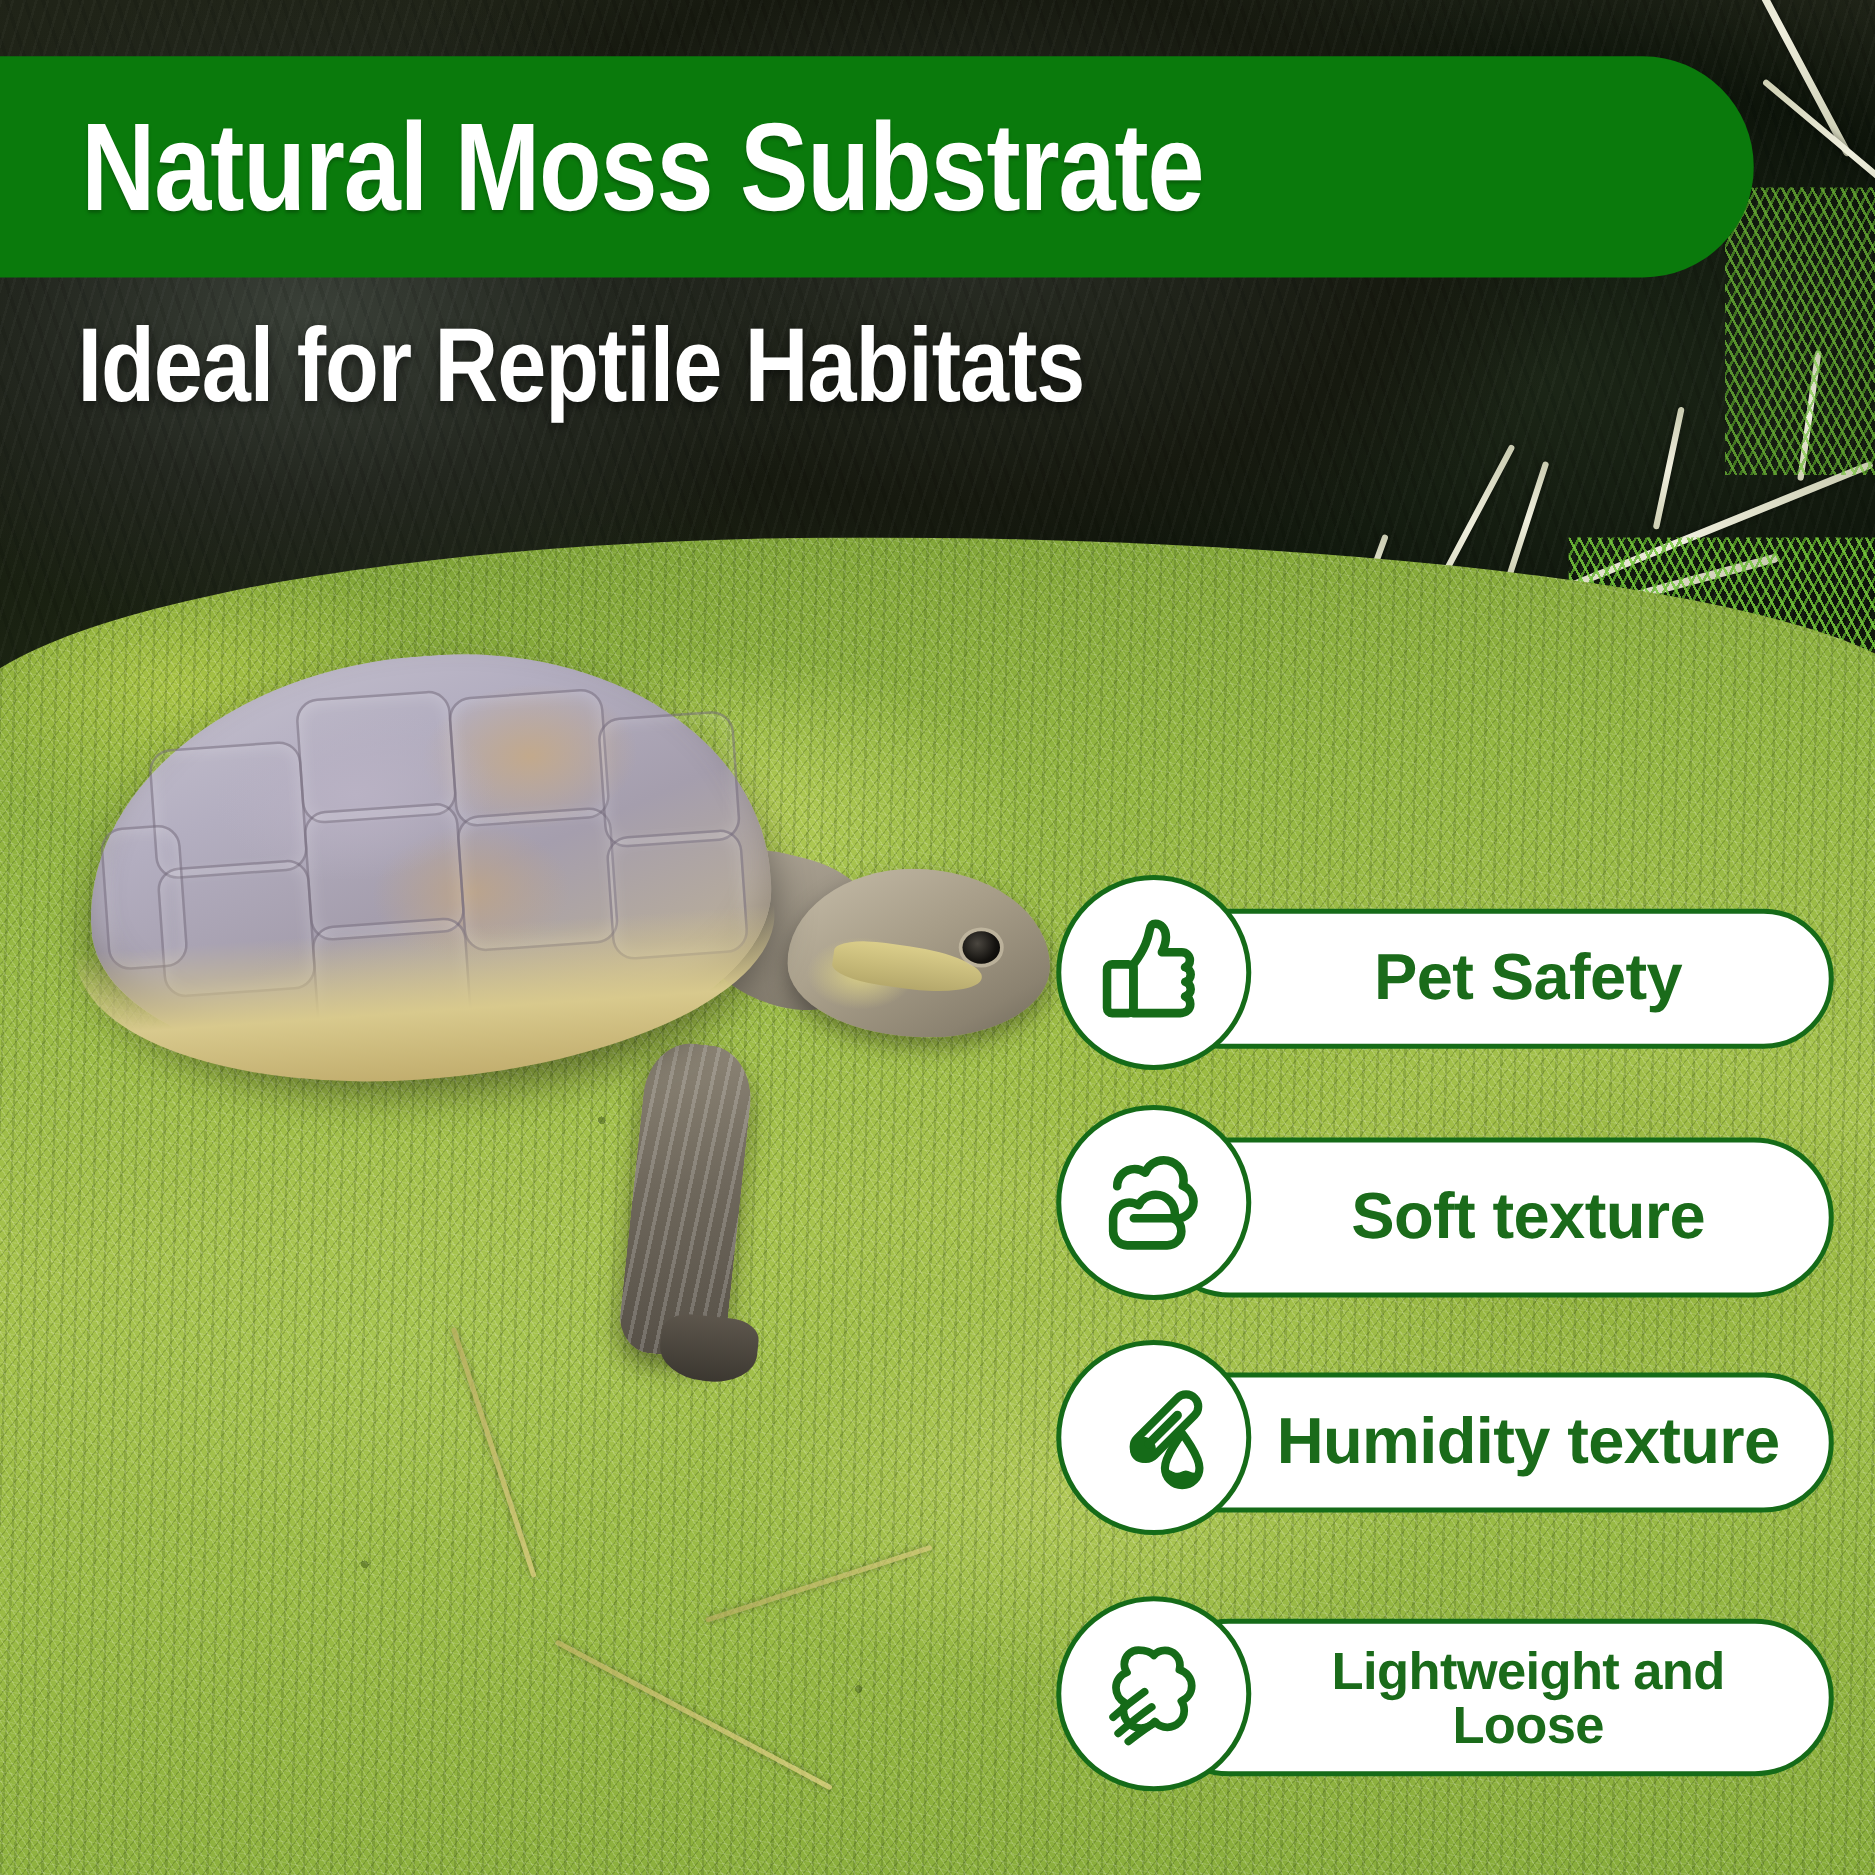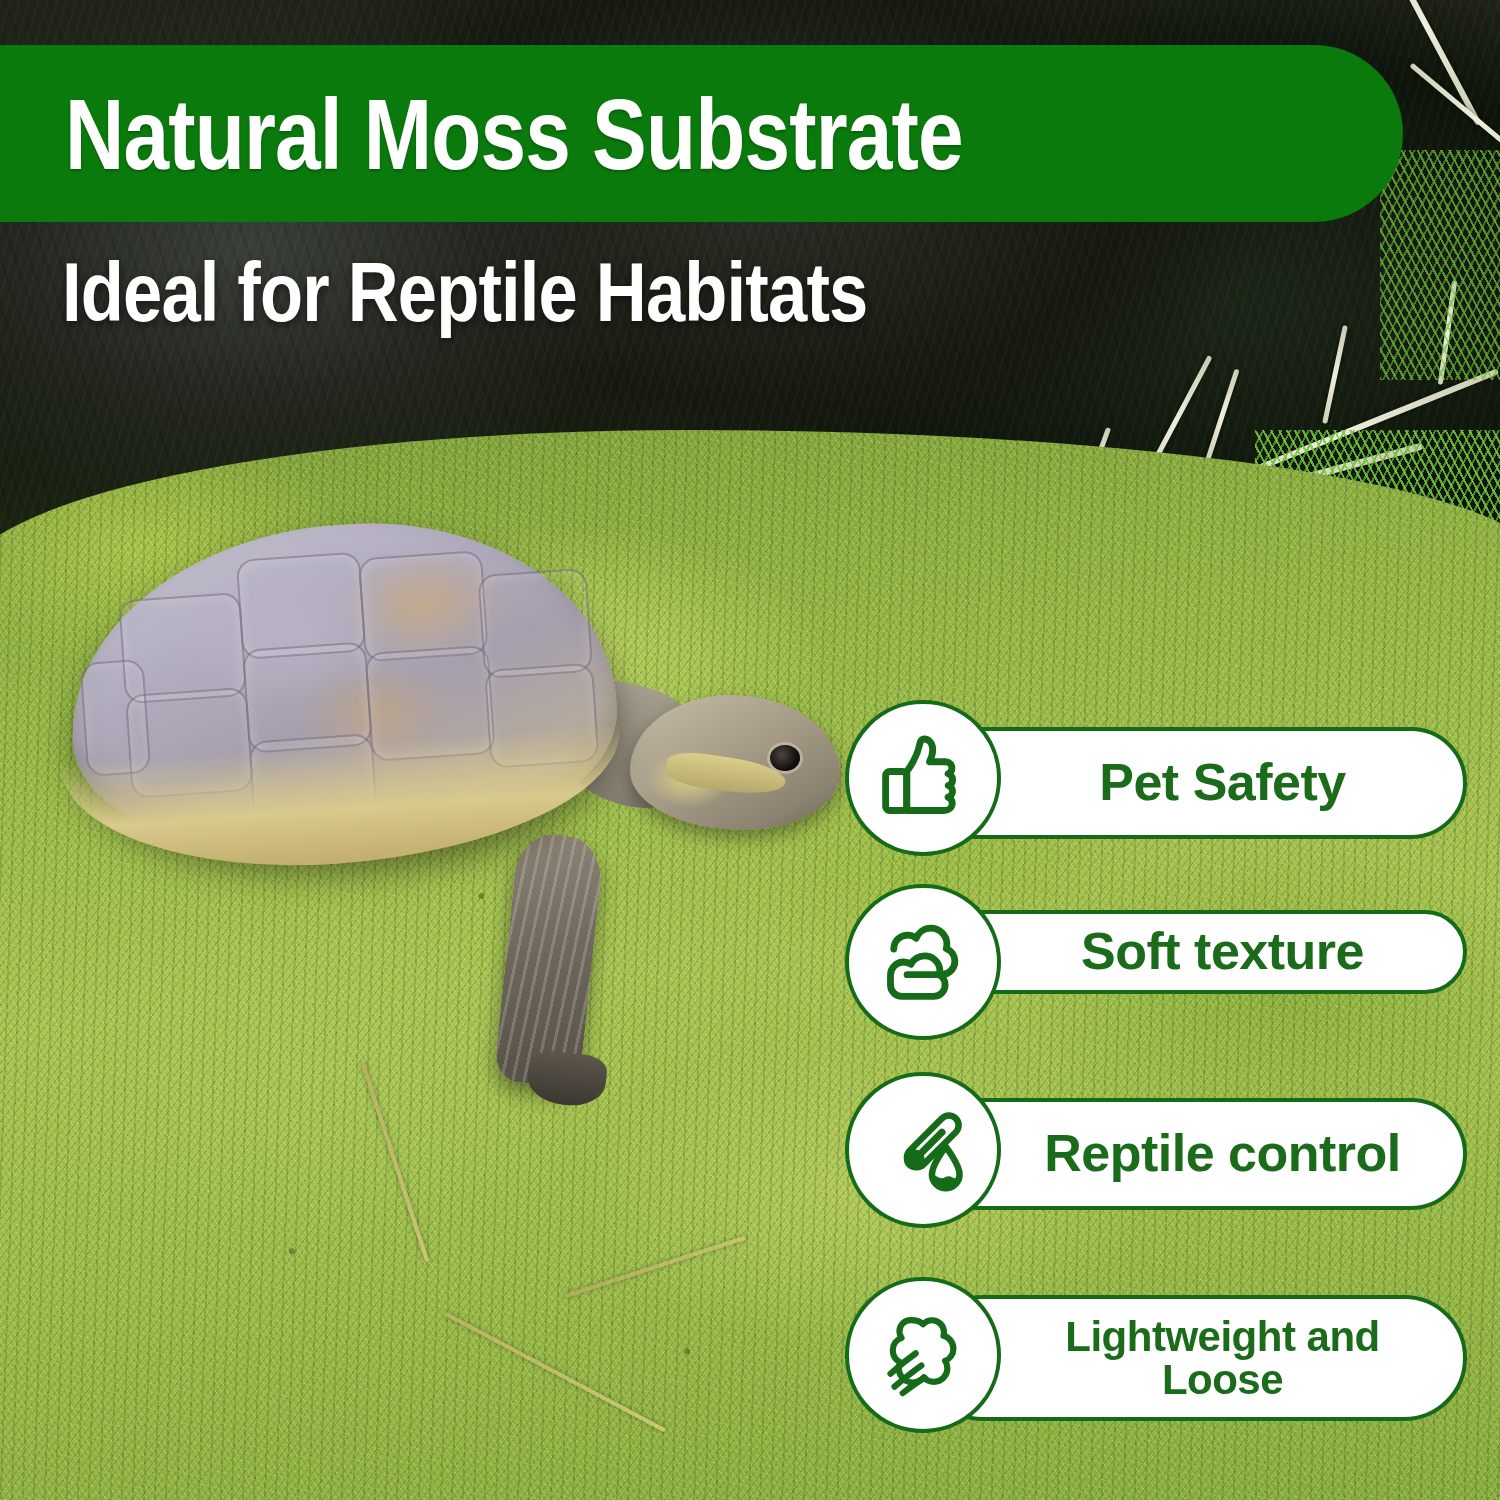--- a/index.html
+++ b/index.html
@@ -136,21 +136,21 @@
     box-sizing:border-box;}
   .pill-text{color:#1a6b1a;font-weight:700;line-height:1.03;text-align:center;
     font-size:52px;padding:0 30px 0 88px;letter-spacing:-.5px;}
   .icon-circle{position:absolute;left:830px;width:156px;height:156px;border-radius:50%;
     background:#fff;border:4px solid #156b18;box-sizing:border-box;
     display:flex;align-items:center;justify-content:center;z-index:3;}
   .icon-circle svg{width:104px;height:104px;display:block;}
 
   .f1 .pill{top:727px;height:112px;width:547px;}
   .f1 .icon-circle{top:700px;}
-  .f2 .pill{top:910px;height:84px;width:547px;}
+  .f2 .pill{top:910px;height:128px;width:547px;}
   .f2 .icon-circle{top:884px;}
   .f3 .pill{top:1098px;height:112px;width:547px;}
   .f3 .icon-circle{top:1072px;}
   .f4 .pill{top:1295px;height:126px;width:547px;}
   .f4 .icon-circle{top:1277px;}
   .f4 .pill-text{font-size:42px;}
 </style>
 </head>
 <body>
 
@@ -243,21 +243,21 @@
           <path d="M12 40 C12 35.6 15.6 32 20 32 C21.7 32 23.3 32.5 24.6 33.4
                    C26.1 30.3 29.3 28.2 33 28.2 C38.2 28.2 42.4 32.4 42.4 37.6
                    C42.4 38.4 42.3 39.2 42.1 40 C44.2 41.2 45.6 43.5 45.6 46.1
                    C45.6 50 42.5 53.1 38.6 53.1 L19 53.1 C15.1 53.1 12 50 12 46.1 Z"></path>
         </svg>
       </div>
     </div>
 
     <div class="feature f3">
       <div class="pill">
-        <div class="pill-text">Reptile control</div>
+        <div class="pill-text">Humidity texture</div>
       </div>
       <div class="icon-circle">
         <svg viewBox="0 0 64 64" fill="none" stroke="#156b18" stroke-width="4" stroke-linejoin="round" stroke-linecap="round">
           <g transform="rotate(45 32 32)">
             <path d="M26.5 10 A6 6 0 0 1 38.5 10 L38.5 38 A6 6 0 0 1 26.5 38 Z"></path>
             <circle cx="32.5" cy="40" r="6.4" fill="#156b18" stroke="none"></circle>
             <line x1="32.5" y1="16" x2="32.5" y2="36" stroke-width="4.4"></line>
           </g>
           <path d="M46 30 C46 30 54.5 41 54.5 47 C54.5 51.7 50.7 55.5 46 55.5
                    C41.3 55.5 37.5 51.7 37.5 47 C37.5 41 46 30 46 30 Z"></path>

